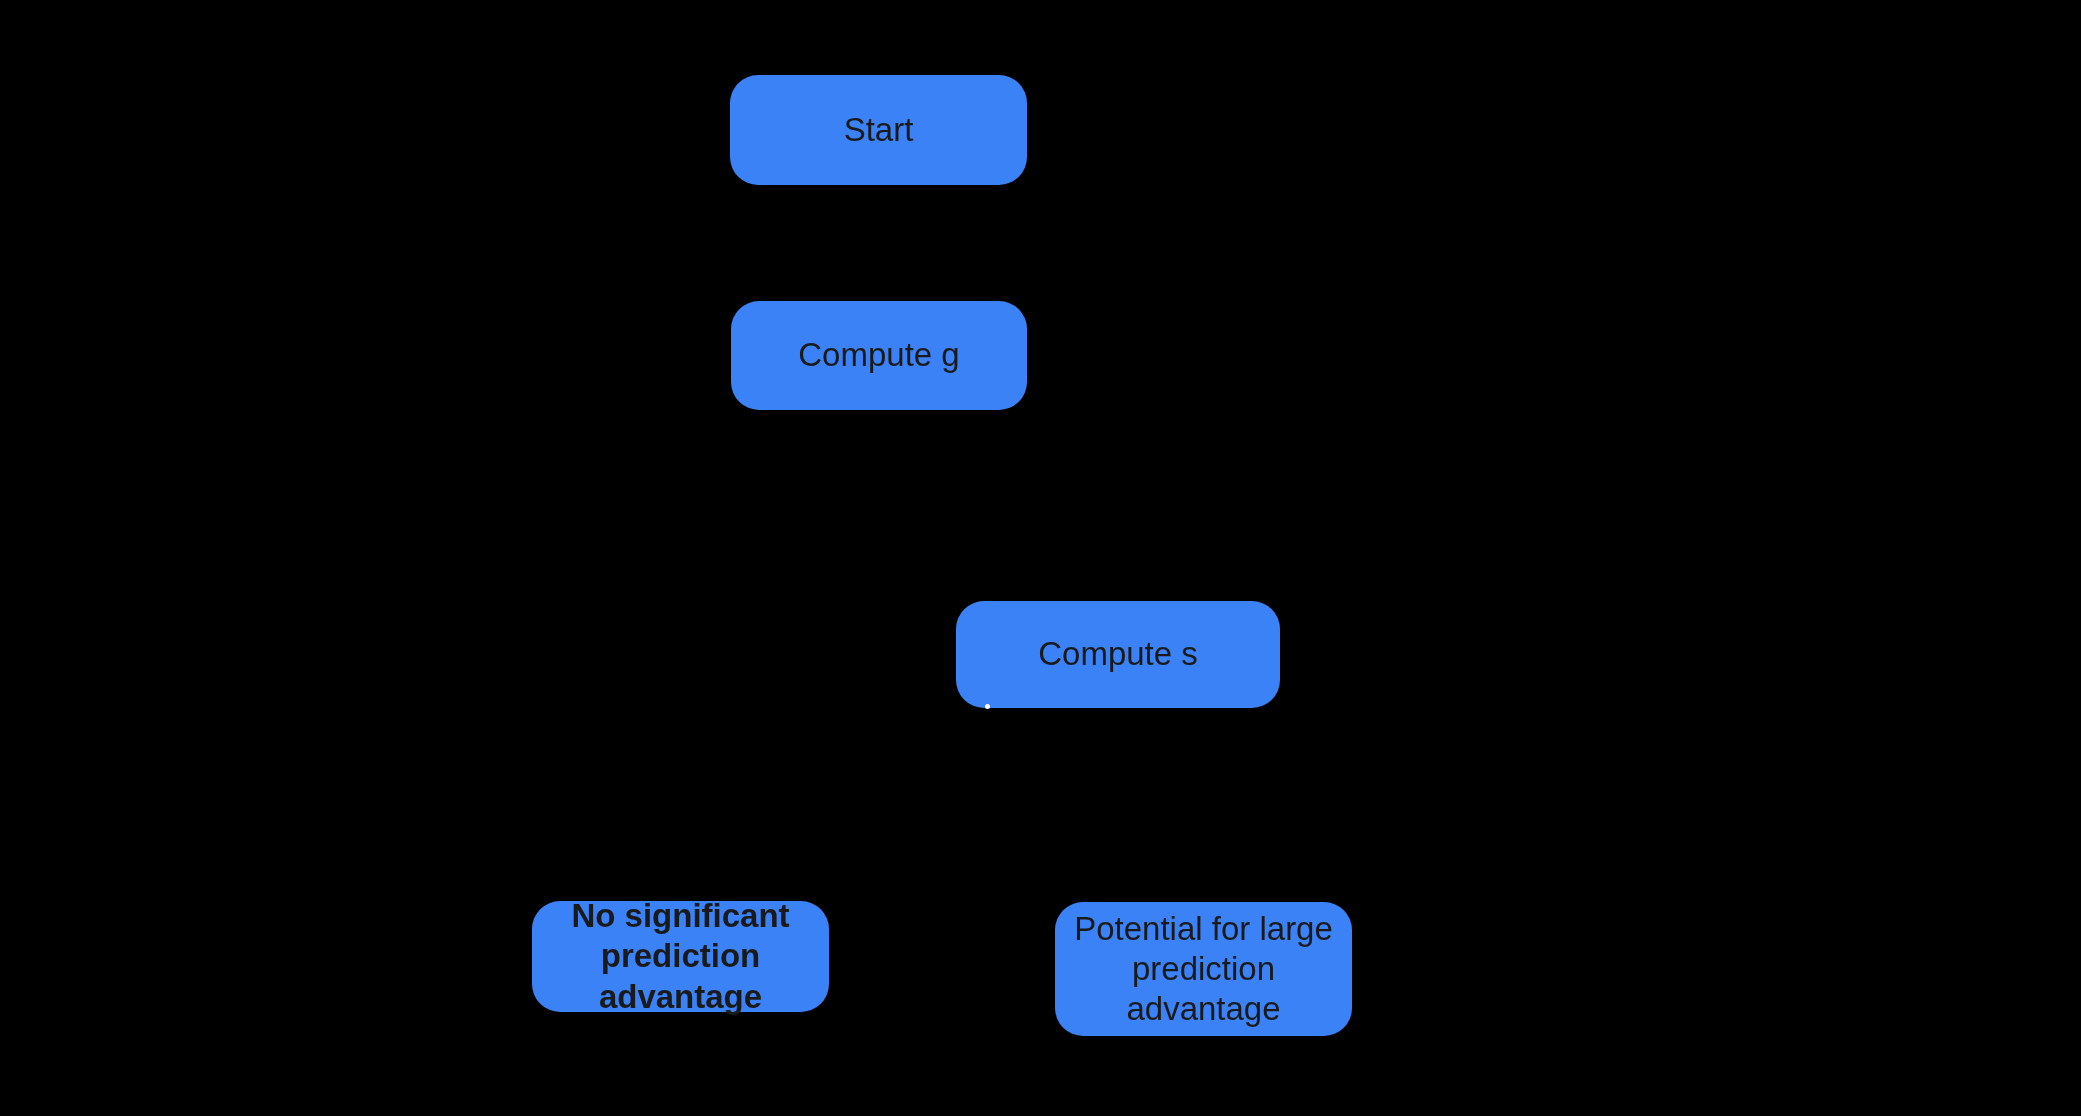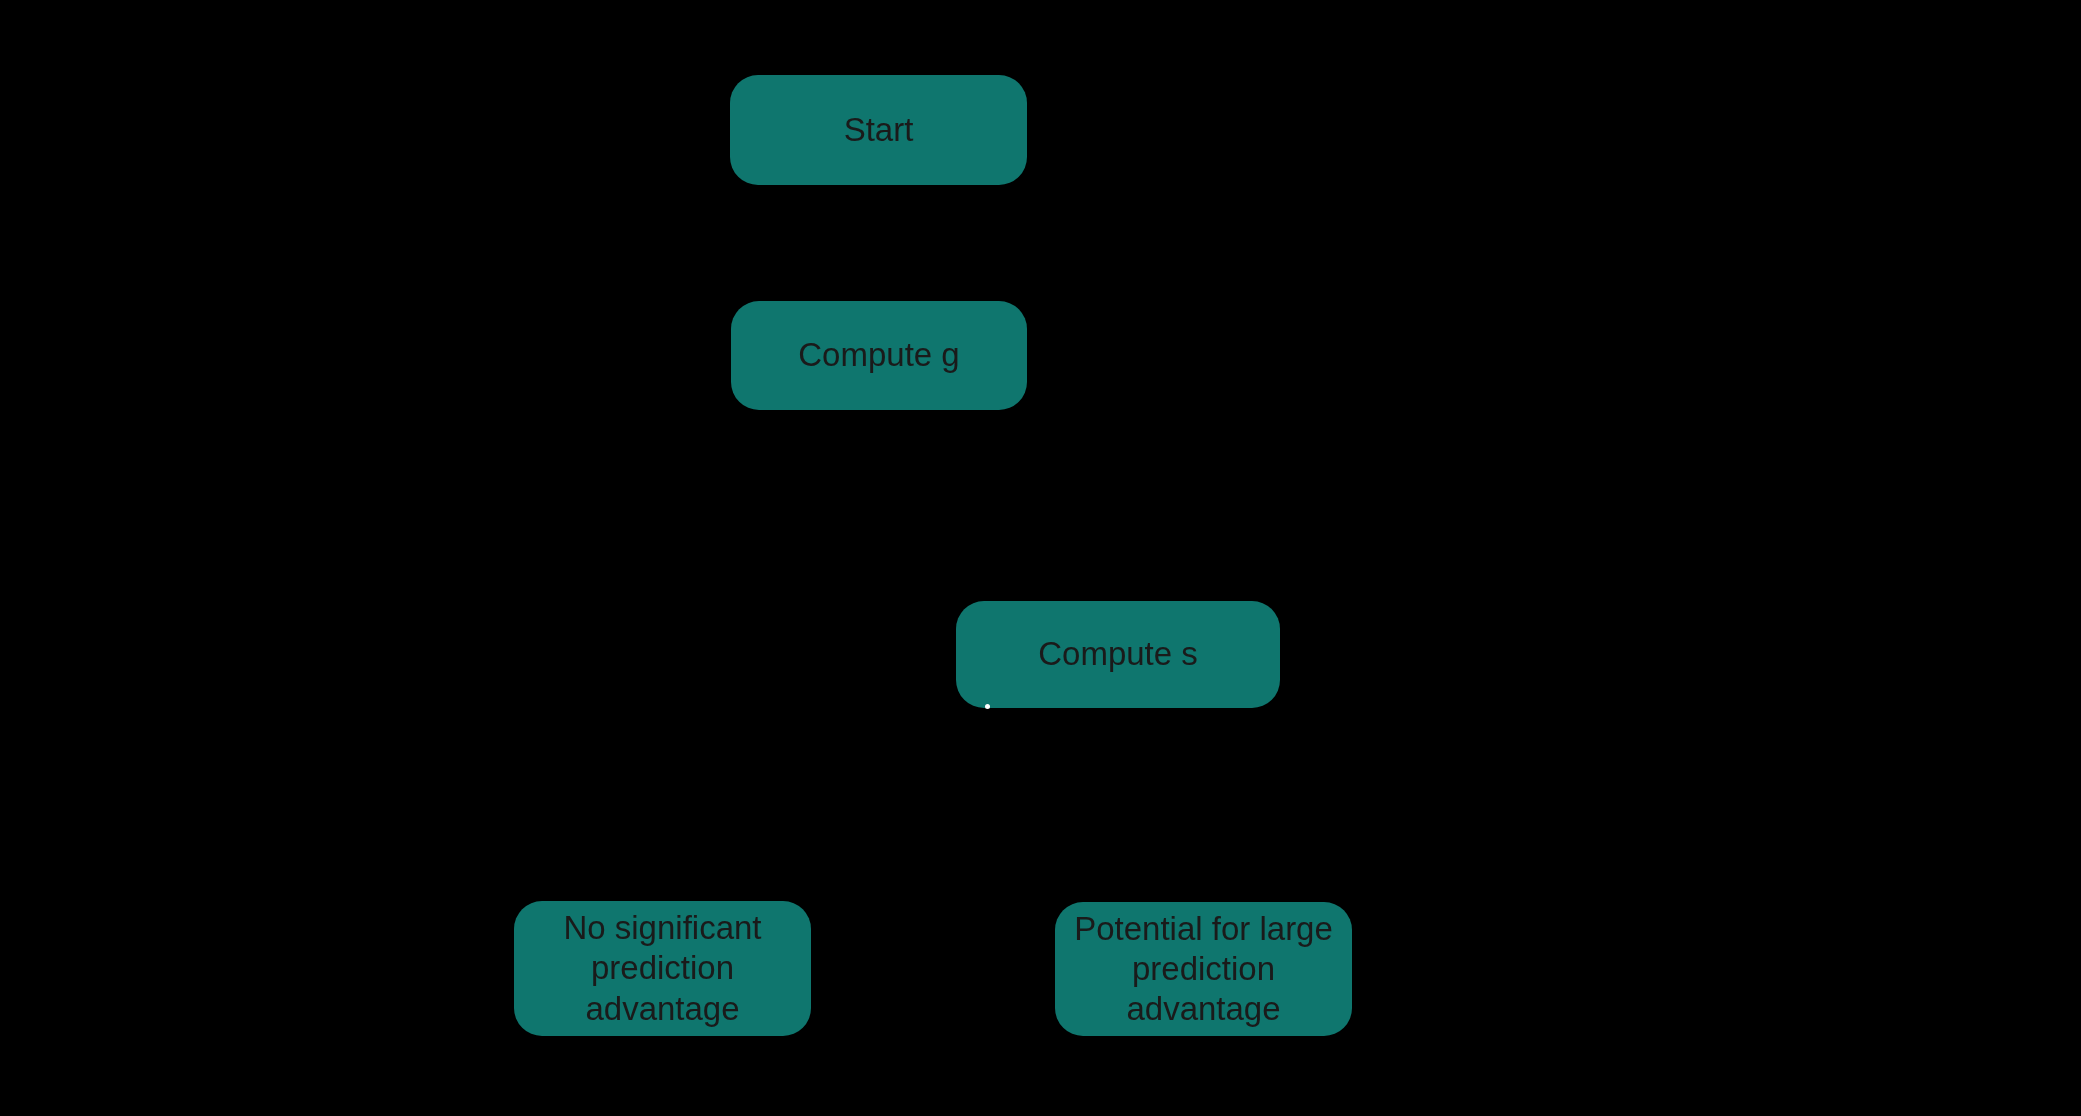--- a/index.html
+++ b/index.html
@@ -10,38 +10,38 @@
   .canvas {
     position: relative;
     width: 2081px;
     height: 1116px;
     background: #000000;
     overflow: hidden;
     font-family: "Liberation Sans", sans-serif;
   }
   .node {
     position: absolute;
-    background: #0f766e;
+    background: #3b82f6;
     border-radius: 28px;
     color: #1a1a1a;
     display: flex;
     align-items: center;
     justify-content: center;
     text-align: center;
     font-size: 33px;
     line-height: 1.22;
     white-space: pre-line;
     box-sizing: border-box;
     padding: 0 8px;
   }
   .node-start          { left: 730px;  top: 75px;  width: 297px; height: 110px; }
   .node-compute-g      { left: 731px;  top: 301px; width: 296px; height: 109px; text-align: center; }
   .node-compute-d      { left: 505px;  top: 602px; width: 297px; height: 106px; }
   .node-compute-s      { left: 956px;  top: 601px; width: 324px; height: 107px; }
-  .node-no-advantage   { left: 514px;  top: 901px; width: 297px; height: 135px; }
+  .node-no-advantage   { left: 532px;  top: 901px; width: 297px; height: 111px; font-weight: bold; }
   .node-large-advantage{ left: 1055px; top: 902px; width: 297px; height: 134px; }
   .artifact-dot {
     position: absolute;
     left: 985px;
     top: 704px;
     width: 5px;
     height: 5px;
     background: #ffffff;
     border-radius: 50%;
   }

